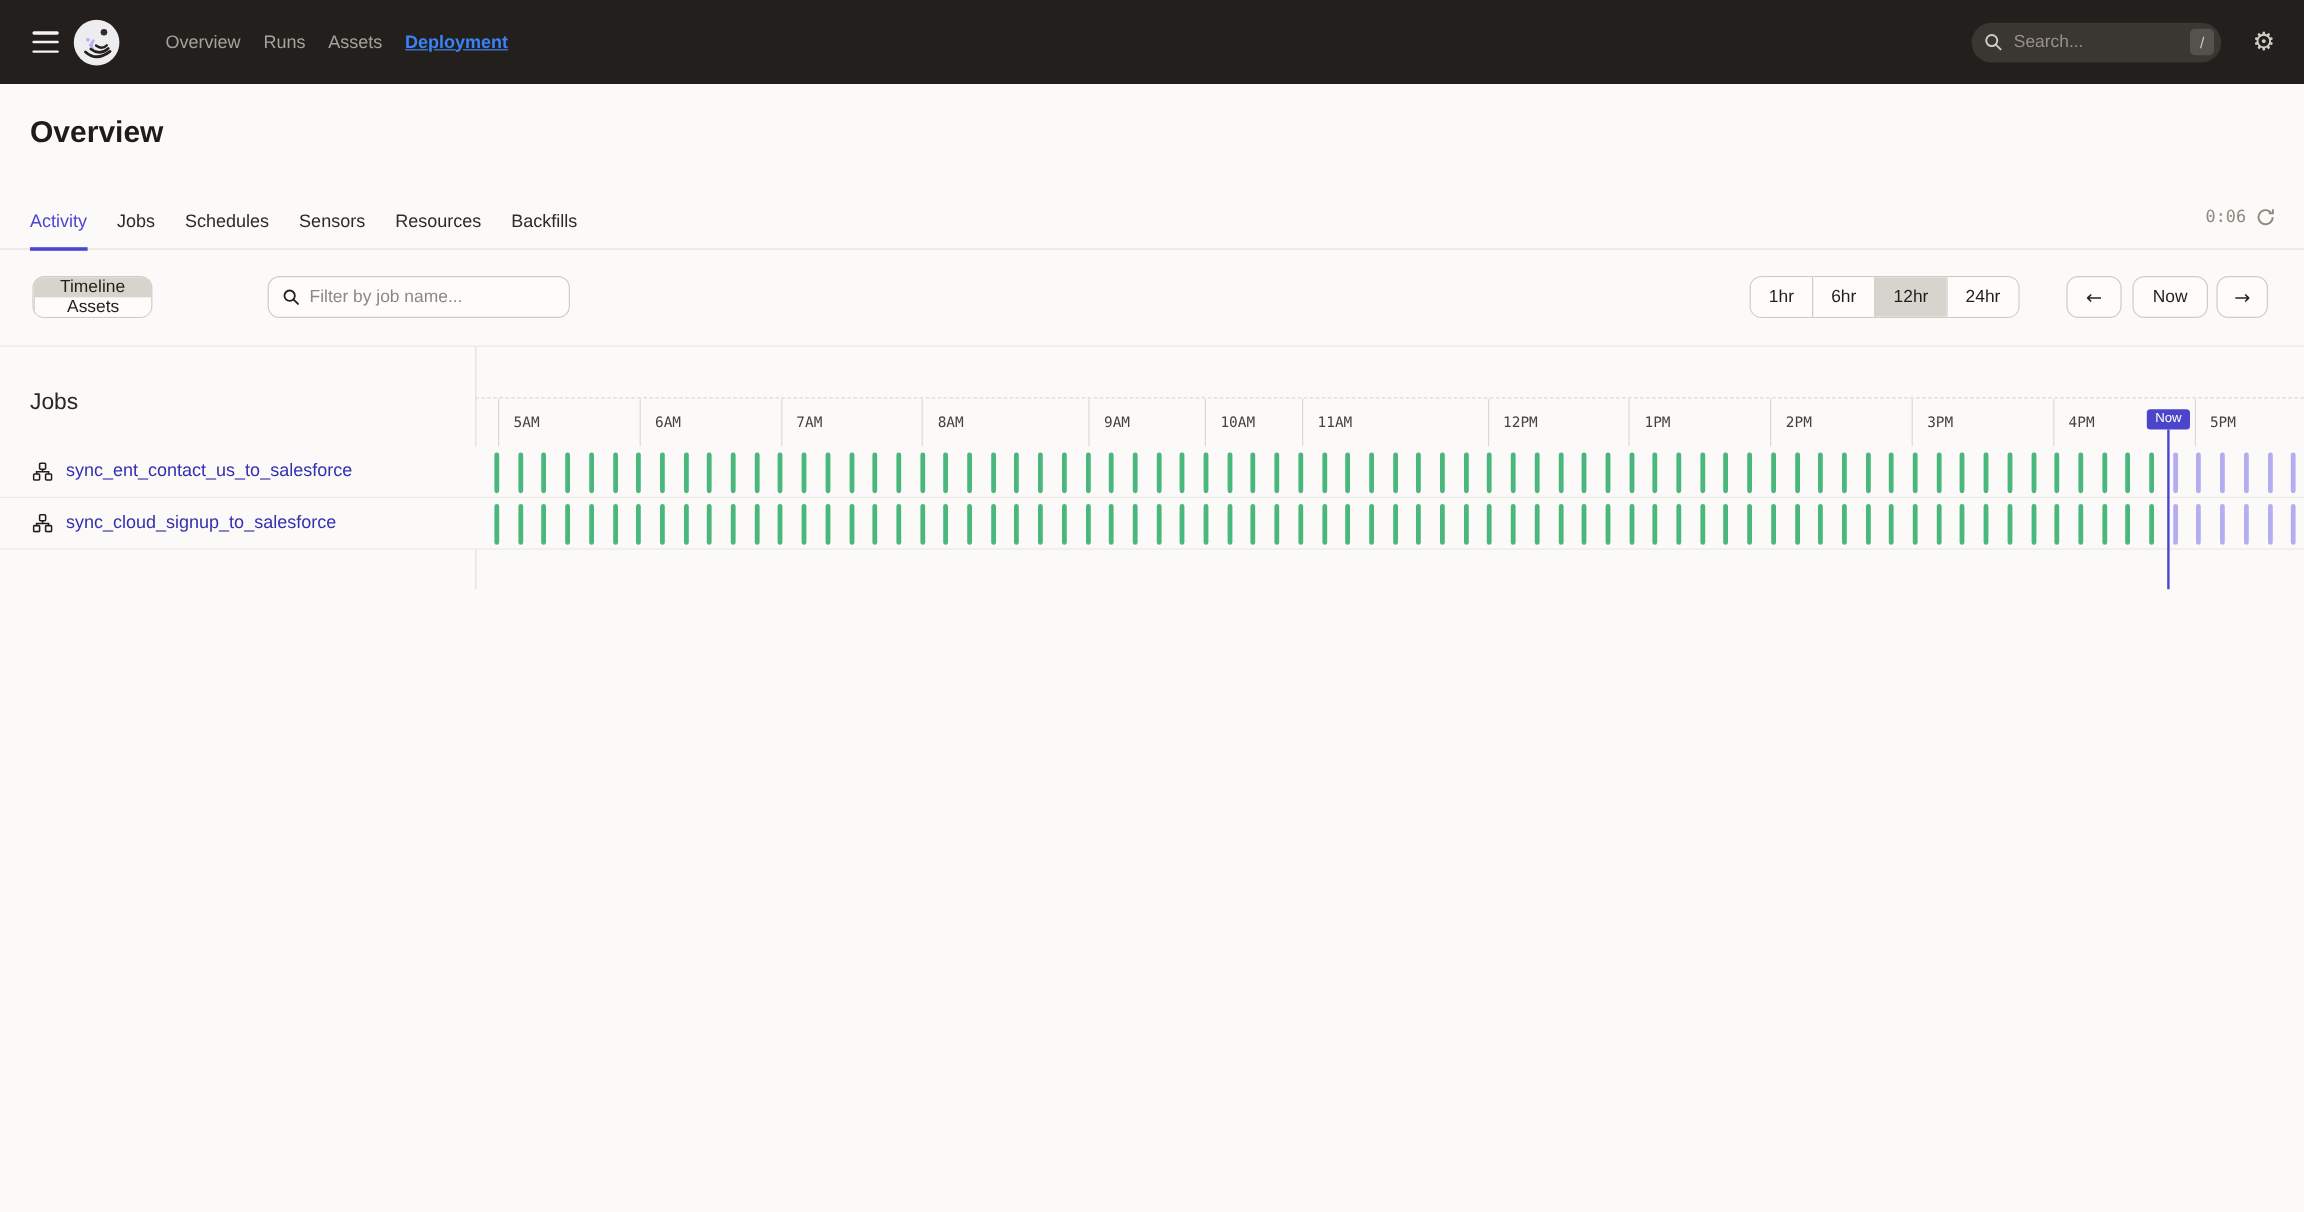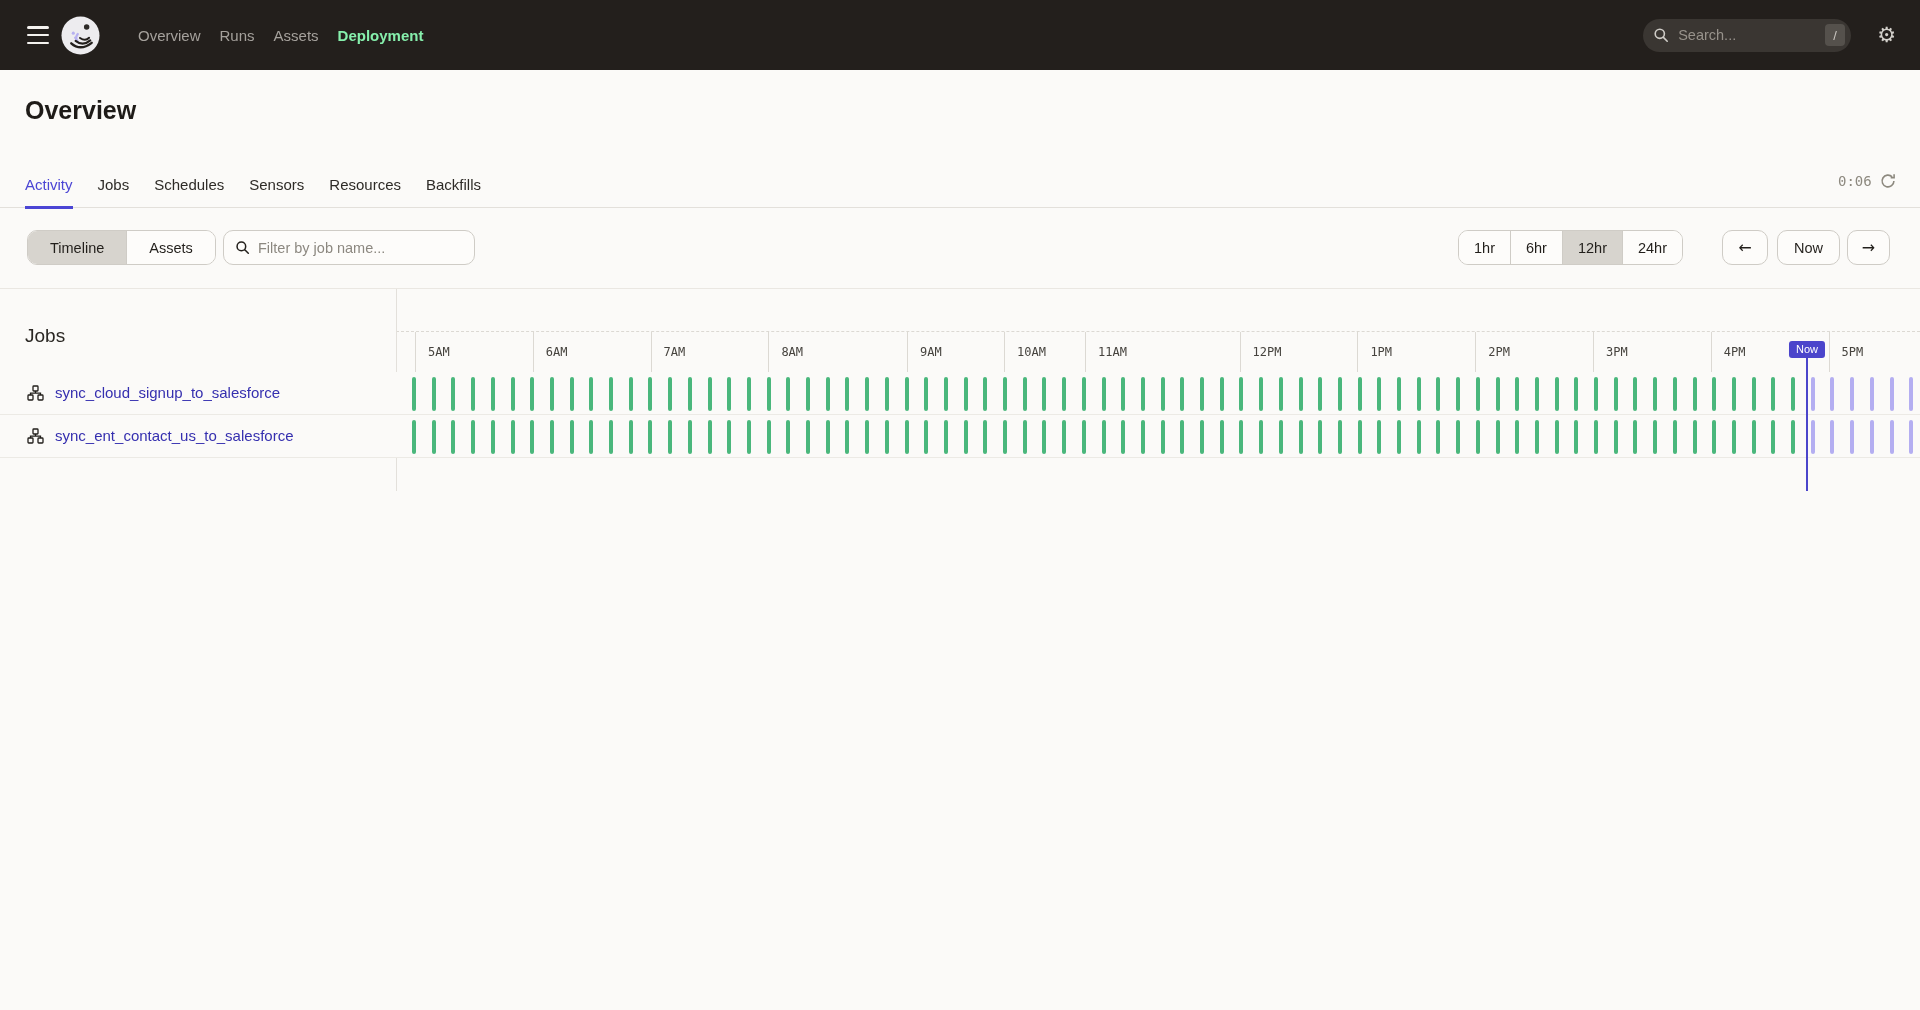--- a/index.html
+++ b/index.html
@@ -8,21 +8,21 @@
 
   
   .topnav { position:absolute; left:0; top:0; width:1920px; height:70px; background:#231F1C;
             display:flex; align-items:center; }
   .hamburger { margin-left:27px; width:22px; height:18px; display:flex; flex-direction:column;
                justify-content:space-between; cursor:pointer; background:none; border:none; }
   .hamburger span { display:block; width:22px; height:2.5px; background:#F4F2EF; border-radius:1.5px; }
   .logo { margin-left:12px; width:39px; height:39px; flex:0 0 auto; }
   .nav-links { display:flex; margin-left:38px; gap:19px; align-items:center; }
   .nav-link { font-size:15px; color:#A5A19C; text-decoration:none; cursor:pointer; }
-  .nav-link.active { color:#86efac; font-weight:700; }
+  .nav-link.active { color:#3b82f6; font-weight:700;text-decoration:underline; }
   .nav-spacer { flex:1; }
   .search-pill { width:208px; height:33px; border-radius:17px; background:#3A3632; display:flex;
                  align-items:center; cursor:text; }
   .search-pill .mag { margin-left:10px; flex:0 0 auto; }
   .search-placeholder { margin-left:9px; font-size:14.5px; color:#97928B; flex:1; }
   .slash-chip { width:20px; height:22px; margin-right:6px; border-radius:4px; background:#55514C;
                 color:#CBC7C2; font-size:13px; display:flex; align-items:center; justify-content:center; }
   .gear { margin-left:26px; margin-right:24px; font-family:"DejaVu Sans", sans-serif; font-size:21px;
           color:#D3D0CB; line-height:1; cursor:pointer; }
 
@@ -37,21 +37,21 @@
 
   
   .btn, .seg-group { font-size:14.5px; color:#221F1B; background:#FDFCFA; border:1px solid #CFCCC6;
                      border-radius:10px; height:35px; }
   .seg-group { position:absolute; top:230px; display:flex; overflow:hidden; padding:0; }
   .seg { display:flex; align-items:center; justify-content:center; height:100%; cursor:pointer;
          border-left:1px solid #CFCCC6; background:#FDFCFA; border-top:none; border-bottom:none; border-right:none;
          font-size:14.5px; color:#221F1B; font-family:inherit; }
   .seg:first-child { border-left:none; }
   .seg.active { background:#D7D4CE; }
-  #view-toggle { left:27px; }
+  #view-toggle { left:27px;flex-direction:column; }
   #view-toggle .seg { padding:0 22px; }
   #range-group { left:1458px; }
   #range-group .seg { padding:0 15px; }
   .filter-box { position:absolute; left:223px; top:230px; width:252px; height:35px; border:1px solid #CFCCC6;
                 border-radius:10px; background:#FDFCFA; display:flex; align-items:center; cursor:text; }
   .filter-box .mag { margin-left:11px; }
   .filter-placeholder { margin-left:8px; font-size:14.5px; color:#8C8880; }
   .btn { position:absolute; top:230px; display:flex; align-items:center; justify-content:center;
          cursor:pointer; font-family:inherit; }
   .btn .arrow-glyph { font-family:"DejaVu Sans", sans-serif; font-size:16px; line-height:1; }
@@ -217,20 +217,110 @@
       </div>
       <div class="hour-cell" style="left: 1314.8px; width: 117.8px;">
         <span class="hour-label">4PM</span>
       </div>
       <div class="hour-cell" style="left: 1432.6px; width: 117.8px;">
         <span class="hour-label">5PM</span>
       </div>
     </div>
   <div class="tl-divider"></div>
   <div class="rows" id="rows">
+      <div class="job-row">
+        <span class="j-icon">
+          <svg width="17" height="16" viewBox="0 0 17 16">
+            <rect x="6" y="1" width="5" height="5" rx="0.8" fill="none" stroke="#211E1A" stroke-width="1.3"></rect>
+            <rect x="1" y="10" width="5" height="5" rx="0.8" fill="none" stroke="#211E1A" stroke-width="1.3"></rect>
+            <rect x="11" y="10" width="5" height="5" rx="0.8" fill="none" stroke="#211E1A" stroke-width="1.3"></rect>
+            <path d="M8.5 6v2.2M3.5 10V8.2h10V10" fill="none" stroke="#211E1A" stroke-width="1.3"></path>
+          </svg>
+        </span>
+        <a class="job-link">sync_ent_contact_us_to_salesforce</a>
+        <div class="tick-zone">
+          <span class="tick" style="left: 16px; background: rgb(74, 183, 124);"></span>
+          <span class="tick" style="left: 35.7px; background: rgb(74, 183, 124);"></span>
+          <span class="tick" style="left: 55.4px; background: rgb(74, 183, 124);"></span>
+          <span class="tick" style="left: 75.1px; background: rgb(74, 183, 124);"></span>
+          <span class="tick" style="left: 94.8px; background: rgb(74, 183, 124);"></span>
+          <span class="tick" style="left: 114.5px; background: rgb(74, 183, 124);"></span>
+          <span class="tick" style="left: 134.2px; background: rgb(74, 183, 124);"></span>
+          <span class="tick" style="left: 153.9px; background: rgb(74, 183, 124);"></span>
+          <span class="tick" style="left: 173.6px; background: rgb(74, 183, 124);"></span>
+          <span class="tick" style="left: 193.3px; background: rgb(74, 183, 124);"></span>
+          <span class="tick" style="left: 213px; background: rgb(74, 183, 124);"></span>
+          <span class="tick" style="left: 232.7px; background: rgb(74, 183, 124);"></span>
+          <span class="tick" style="left: 252.4px; background: rgb(74, 183, 124);"></span>
+          <span class="tick" style="left: 272.1px; background: rgb(74, 183, 124);"></span>
+          <span class="tick" style="left: 291.8px; background: rgb(74, 183, 124);"></span>
+          <span class="tick" style="left: 311.5px; background: rgb(74, 183, 124);"></span>
+          <span class="tick" style="left: 331.2px; background: rgb(74, 183, 124);"></span>
+          <span class="tick" style="left: 350.9px; background: rgb(74, 183, 124);"></span>
+          <span class="tick" style="left: 370.6px; background: rgb(74, 183, 124);"></span>
+          <span class="tick" style="left: 390.3px; background: rgb(74, 183, 124);"></span>
+          <span class="tick" style="left: 410px; background: rgb(74, 183, 124);"></span>
+          <span class="tick" style="left: 429.7px; background: rgb(74, 183, 124);"></span>
+          <span class="tick" style="left: 449.4px; background: rgb(74, 183, 124);"></span>
+          <span class="tick" style="left: 469.1px; background: rgb(74, 183, 124);"></span>
+          <span class="tick" style="left: 488.8px; background: rgb(74, 183, 124);"></span>
+          <span class="tick" style="left: 508.5px; background: rgb(74, 183, 124);"></span>
+          <span class="tick" style="left: 528.2px; background: rgb(74, 183, 124);"></span>
+          <span class="tick" style="left: 547.9px; background: rgb(74, 183, 124);"></span>
+          <span class="tick" style="left: 567.6px; background: rgb(74, 183, 124);"></span>
+          <span class="tick" style="left: 587.3px; background: rgb(74, 183, 124);"></span>
+          <span class="tick" style="left: 607px; background: rgb(74, 183, 124);"></span>
+          <span class="tick" style="left: 626.7px; background: rgb(74, 183, 124);"></span>
+          <span class="tick" style="left: 646.4px; background: rgb(74, 183, 124);"></span>
+          <span class="tick" style="left: 666.1px; background: rgb(74, 183, 124);"></span>
+          <span class="tick" style="left: 685.8px; background: rgb(74, 183, 124);"></span>
+          <span class="tick" style="left: 705.5px; background: rgb(74, 183, 124);"></span>
+          <span class="tick" style="left: 725.2px; background: rgb(74, 183, 124);"></span>
+          <span class="tick" style="left: 744.9px; background: rgb(74, 183, 124);"></span>
+          <span class="tick" style="left: 764.6px; background: rgb(74, 183, 124);"></span>
+          <span class="tick" style="left: 784.3px; background: rgb(74, 183, 124);"></span>
+          <span class="tick" style="left: 804px; background: rgb(74, 183, 124);"></span>
+          <span class="tick" style="left: 823.7px; background: rgb(74, 183, 124);"></span>
+          <span class="tick" style="left: 843.4px; background: rgb(74, 183, 124);"></span>
+          <span class="tick" style="left: 863.1px; background: rgb(74, 183, 124);"></span>
+          <span class="tick" style="left: 882.8px; background: rgb(74, 183, 124);"></span>
+          <span class="tick" style="left: 902.5px; background: rgb(74, 183, 124);"></span>
+          <span class="tick" style="left: 922.2px; background: rgb(74, 183, 124);"></span>
+          <span class="tick" style="left: 941.9px; background: rgb(74, 183, 124);"></span>
+          <span class="tick" style="left: 961.6px; background: rgb(74, 183, 124);"></span>
+          <span class="tick" style="left: 981.3px; background: rgb(74, 183, 124);"></span>
+          <span class="tick" style="left: 1001px; background: rgb(74, 183, 124);"></span>
+          <span class="tick" style="left: 1020.7px; background: rgb(74, 183, 124);"></span>
+          <span class="tick" style="left: 1040.4px; background: rgb(74, 183, 124);"></span>
+          <span class="tick" style="left: 1060.1px; background: rgb(74, 183, 124);"></span>
+          <span class="tick" style="left: 1079.8px; background: rgb(74, 183, 124);"></span>
+          <span class="tick" style="left: 1099.5px; background: rgb(74, 183, 124);"></span>
+          <span class="tick" style="left: 1119.2px; background: rgb(74, 183, 124);"></span>
+          <span class="tick" style="left: 1138.9px; background: rgb(74, 183, 124);"></span>
+          <span class="tick" style="left: 1158.6px; background: rgb(74, 183, 124);"></span>
+          <span class="tick" style="left: 1178.3px; background: rgb(74, 183, 124);"></span>
+          <span class="tick" style="left: 1198px; background: rgb(74, 183, 124);"></span>
+          <span class="tick" style="left: 1217.7px; background: rgb(74, 183, 124);"></span>
+          <span class="tick" style="left: 1237.4px; background: rgb(74, 183, 124);"></span>
+          <span class="tick" style="left: 1257.1px; background: rgb(74, 183, 124);"></span>
+          <span class="tick" style="left: 1276.8px; background: rgb(74, 183, 124);"></span>
+          <span class="tick" style="left: 1296.5px; background: rgb(74, 183, 124);"></span>
+          <span class="tick" style="left: 1316.2px; background: rgb(74, 183, 124);"></span>
+          <span class="tick" style="left: 1335.9px; background: rgb(74, 183, 124);"></span>
+          <span class="tick" style="left: 1355.6px; background: rgb(74, 183, 124);"></span>
+          <span class="tick" style="left: 1375.3px; background: rgb(74, 183, 124);"></span>
+          <span class="tick" style="left: 1395px; background: rgb(74, 183, 124);"></span>
+          <span class="tick" style="left: 1414.7px; background: rgb(180, 174, 241);"></span>
+          <span class="tick" style="left: 1434.4px; background: rgb(180, 174, 241);"></span>
+          <span class="tick" style="left: 1454.1px; background: rgb(180, 174, 241);"></span>
+          <span class="tick" style="left: 1473.8px; background: rgb(180, 174, 241);"></span>
+          <span class="tick" style="left: 1493.5px; background: rgb(180, 174, 241);"></span>
+          <span class="tick" style="left: 1513.2px; background: rgb(180, 174, 241);"></span>
+        </div>
+      </div>
       <div class="job-row">
         <span class="j-icon">
           <svg width="17" height="16" viewBox="0 0 17 16">
             <rect x="6" y="1" width="5" height="5" rx="0.8" fill="none" stroke="#211E1A" stroke-width="1.3"></rect>
             <rect x="1" y="10" width="5" height="5" rx="0.8" fill="none" stroke="#211E1A" stroke-width="1.3"></rect>
             <rect x="11" y="10" width="5" height="5" rx="0.8" fill="none" stroke="#211E1A" stroke-width="1.3"></rect>
             <path d="M8.5 6v2.2M3.5 10V8.2h10V10" fill="none" stroke="#211E1A" stroke-width="1.3"></path>
           </svg>
         </span>
         <a class="job-link">sync_cloud_signup_to_salesforce</a>
@@ -307,106 +397,16 @@
           <span class="tick" style="left: 1375.3px; background: rgb(74, 183, 124);"></span>
           <span class="tick" style="left: 1395px; background: rgb(74, 183, 124);"></span>
           <span class="tick" style="left: 1414.7px; background: rgb(180, 174, 241);"></span>
           <span class="tick" style="left: 1434.4px; background: rgb(180, 174, 241);"></span>
           <span class="tick" style="left: 1454.1px; background: rgb(180, 174, 241);"></span>
           <span class="tick" style="left: 1473.8px; background: rgb(180, 174, 241);"></span>
           <span class="tick" style="left: 1493.5px; background: rgb(180, 174, 241);"></span>
           <span class="tick" style="left: 1513.2px; background: rgb(180, 174, 241);"></span>
         </div>
       </div>
-      <div class="job-row">
-        <span class="j-icon">
-          <svg width="17" height="16" viewBox="0 0 17 16">
-            <rect x="6" y="1" width="5" height="5" rx="0.8" fill="none" stroke="#211E1A" stroke-width="1.3"></rect>
-            <rect x="1" y="10" width="5" height="5" rx="0.8" fill="none" stroke="#211E1A" stroke-width="1.3"></rect>
-            <rect x="11" y="10" width="5" height="5" rx="0.8" fill="none" stroke="#211E1A" stroke-width="1.3"></rect>
-            <path d="M8.5 6v2.2M3.5 10V8.2h10V10" fill="none" stroke="#211E1A" stroke-width="1.3"></path>
-          </svg>
-        </span>
-        <a class="job-link">sync_ent_contact_us_to_salesforce</a>
-        <div class="tick-zone">
-          <span class="tick" style="left: 16px; background: rgb(74, 183, 124);"></span>
-          <span class="tick" style="left: 35.7px; background: rgb(74, 183, 124);"></span>
-          <span class="tick" style="left: 55.4px; background: rgb(74, 183, 124);"></span>
-          <span class="tick" style="left: 75.1px; background: rgb(74, 183, 124);"></span>
-          <span class="tick" style="left: 94.8px; background: rgb(74, 183, 124);"></span>
-          <span class="tick" style="left: 114.5px; background: rgb(74, 183, 124);"></span>
-          <span class="tick" style="left: 134.2px; background: rgb(74, 183, 124);"></span>
-          <span class="tick" style="left: 153.9px; background: rgb(74, 183, 124);"></span>
-          <span class="tick" style="left: 173.6px; background: rgb(74, 183, 124);"></span>
-          <span class="tick" style="left: 193.3px; background: rgb(74, 183, 124);"></span>
-          <span class="tick" style="left: 213px; background: rgb(74, 183, 124);"></span>
-          <span class="tick" style="left: 232.7px; background: rgb(74, 183, 124);"></span>
-          <span class="tick" style="left: 252.4px; background: rgb(74, 183, 124);"></span>
-          <span class="tick" style="left: 272.1px; background: rgb(74, 183, 124);"></span>
-          <span class="tick" style="left: 291.8px; background: rgb(74, 183, 124);"></span>
-          <span class="tick" style="left: 311.5px; background: rgb(74, 183, 124);"></span>
-          <span class="tick" style="left: 331.2px; background: rgb(74, 183, 124);"></span>
-          <span class="tick" style="left: 350.9px; background: rgb(74, 183, 124);"></span>
-          <span class="tick" style="left: 370.6px; background: rgb(74, 183, 124);"></span>
-          <span class="tick" style="left: 390.3px; background: rgb(74, 183, 124);"></span>
-          <span class="tick" style="left: 410px; background: rgb(74, 183, 124);"></span>
-          <span class="tick" style="left: 429.7px; background: rgb(74, 183, 124);"></span>
-          <span class="tick" style="left: 449.4px; background: rgb(74, 183, 124);"></span>
-          <span class="tick" style="left: 469.1px; background: rgb(74, 183, 124);"></span>
-          <span class="tick" style="left: 488.8px; background: rgb(74, 183, 124);"></span>
-          <span class="tick" style="left: 508.5px; background: rgb(74, 183, 124);"></span>
-          <span class="tick" style="left: 528.2px; background: rgb(74, 183, 124);"></span>
-          <span class="tick" style="left: 547.9px; background: rgb(74, 183, 124);"></span>
-          <span class="tick" style="left: 567.6px; background: rgb(74, 183, 124);"></span>
-          <span class="tick" style="left: 587.3px; background: rgb(74, 183, 124);"></span>
-          <span class="tick" style="left: 607px; background: rgb(74, 183, 124);"></span>
-          <span class="tick" style="left: 626.7px; background: rgb(74, 183, 124);"></span>
-          <span class="tick" style="left: 646.4px; background: rgb(74, 183, 124);"></span>
-          <span class="tick" style="left: 666.1px; background: rgb(74, 183, 124);"></span>
-          <span class="tick" style="left: 685.8px; background: rgb(74, 183, 124);"></span>
-          <span class="tick" style="left: 705.5px; background: rgb(74, 183, 124);"></span>
-          <span class="tick" style="left: 725.2px; background: rgb(74, 183, 124);"></span>
-          <span class="tick" style="left: 744.9px; background: rgb(74, 183, 124);"></span>
-          <span class="tick" style="left: 764.6px; background: rgb(74, 183, 124);"></span>
-          <span class="tick" style="left: 784.3px; background: rgb(74, 183, 124);"></span>
-          <span class="tick" style="left: 804px; background: rgb(74, 183, 124);"></span>
-          <span class="tick" style="left: 823.7px; background: rgb(74, 183, 124);"></span>
-          <span class="tick" style="left: 843.4px; background: rgb(74, 183, 124);"></span>
-          <span class="tick" style="left: 863.1px; background: rgb(74, 183, 124);"></span>
-          <span class="tick" style="left: 882.8px; background: rgb(74, 183, 124);"></span>
-          <span class="tick" style="left: 902.5px; background: rgb(74, 183, 124);"></span>
-          <span class="tick" style="left: 922.2px; background: rgb(74, 183, 124);"></span>
-          <span class="tick" style="left: 941.9px; background: rgb(74, 183, 124);"></span>
-          <span class="tick" style="left: 961.6px; background: rgb(74, 183, 124);"></span>
-          <span class="tick" style="left: 981.3px; background: rgb(74, 183, 124);"></span>
-          <span class="tick" style="left: 1001px; background: rgb(74, 183, 124);"></span>
-          <span class="tick" style="left: 1020.7px; background: rgb(74, 183, 124);"></span>
-          <span class="tick" style="left: 1040.4px; background: rgb(74, 183, 124);"></span>
-          <span class="tick" style="left: 1060.1px; background: rgb(74, 183, 124);"></span>
-          <span class="tick" style="left: 1079.8px; background: rgb(74, 183, 124);"></span>
-          <span class="tick" style="left: 1099.5px; background: rgb(74, 183, 124);"></span>
-          <span class="tick" style="left: 1119.2px; background: rgb(74, 183, 124);"></span>
-          <span class="tick" style="left: 1138.9px; background: rgb(74, 183, 124);"></span>
-          <span class="tick" style="left: 1158.6px; background: rgb(74, 183, 124);"></span>
-          <span class="tick" style="left: 1178.3px; background: rgb(74, 183, 124);"></span>
-          <span class="tick" style="left: 1198px; background: rgb(74, 183, 124);"></span>
-          <span class="tick" style="left: 1217.7px; background: rgb(74, 183, 124);"></span>
-          <span class="tick" style="left: 1237.4px; background: rgb(74, 183, 124);"></span>
-          <span class="tick" style="left: 1257.1px; background: rgb(74, 183, 124);"></span>
-          <span class="tick" style="left: 1276.8px; background: rgb(74, 183, 124);"></span>
-          <span class="tick" style="left: 1296.5px; background: rgb(74, 183, 124);"></span>
-          <span class="tick" style="left: 1316.2px; background: rgb(74, 183, 124);"></span>
-          <span class="tick" style="left: 1335.9px; background: rgb(74, 183, 124);"></span>
-          <span class="tick" style="left: 1355.6px; background: rgb(74, 183, 124);"></span>
-          <span class="tick" style="left: 1375.3px; background: rgb(74, 183, 124);"></span>
-          <span class="tick" style="left: 1395px; background: rgb(74, 183, 124);"></span>
-          <span class="tick" style="left: 1414.7px; background: rgb(180, 174, 241);"></span>
-          <span class="tick" style="left: 1434.4px; background: rgb(180, 174, 241);"></span>
-          <span class="tick" style="left: 1454.1px; background: rgb(180, 174, 241);"></span>
-          <span class="tick" style="left: 1473.8px; background: rgb(180, 174, 241);"></span>
-          <span class="tick" style="left: 1493.5px; background: rgb(180, 174, 241);"></span>
-          <span class="tick" style="left: 1513.2px; background: rgb(180, 174, 241);"></span>
-        </div>
-      </div>
     </div>
   <div class="now-line"></div>
   <div class="now-badge">Now</div>
 </section>
 
 </body></html>

